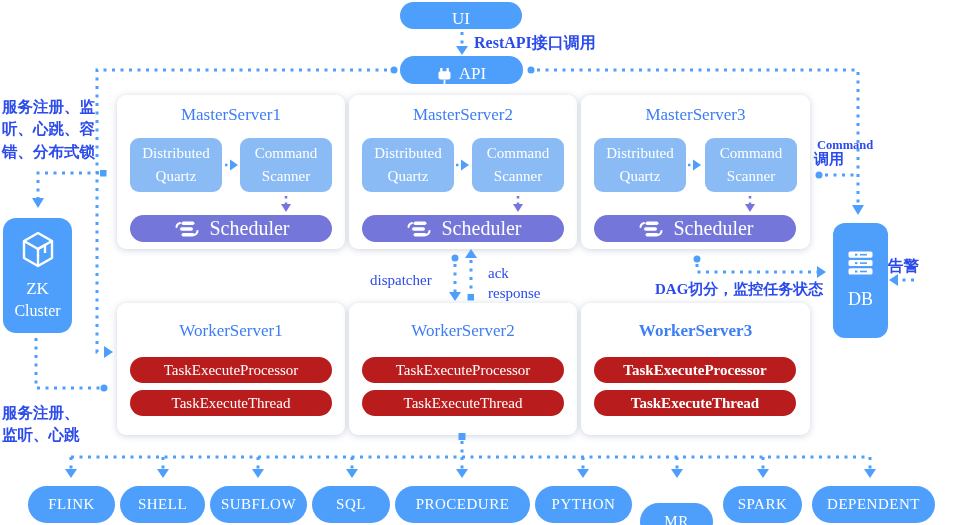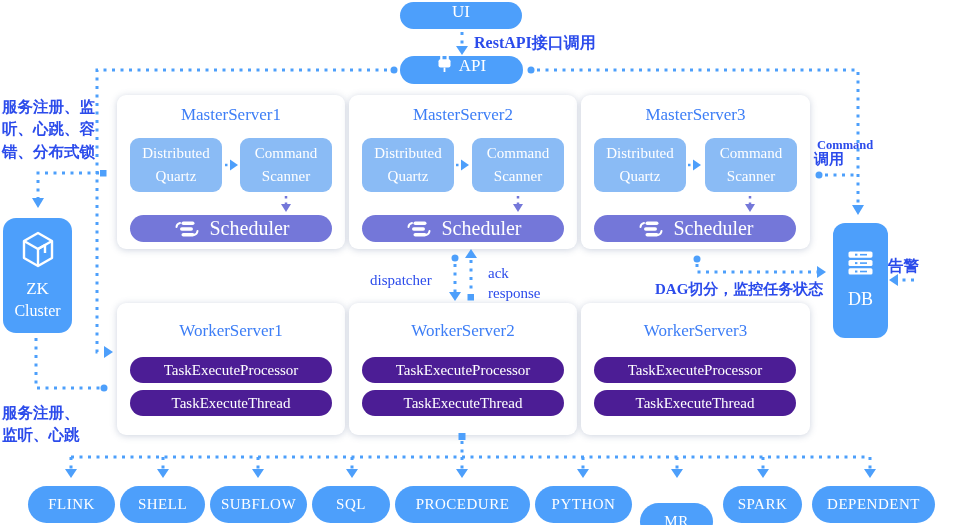--- a/index.html
+++ b/index.html
@@ -2,21 +2,21 @@
 <html><head>
 <meta charset="utf-8">
 <style>
   html,body{margin:0;padding:0;background:#fff;}
   #canvas{
     position:relative;width:973px;height:525px;background:#ffffff;overflow:hidden;
     font-family:"Liberation Serif","DejaVu Serif",serif;
   }
   
   .pill{
-    position:absolute;background:#4D9FFB;color:#fff;display:flex;align-items:flex-start;justify-content:center;
+    position:absolute;background:#4D9FFB;color:#fff;display:flex;align-items:flex-end;justify-content:center;
     border-radius:16px;font-size:17px;gap:7px;
   }
   .task-pill{
     position:absolute;top:486px;height:37px;background:#4D9FFB;color:#fff;display:flex;align-items:center;justify-content:center;
     border-radius:19px;font-size:15px;letter-spacing:.5px;
   }
   .bignode{
     position:absolute;background:#4D9FFB;color:#fff;display:flex;flex-direction:column;align-items:center;
     border-radius:13px;font-size:17px;
   }
@@ -29,21 +29,21 @@
   .subbox{
     position:absolute;background:#8ABBF5;color:#fff;border-radius:9px;
     display:flex;align-items:center;justify-content:center;text-align:center;
     font-size:15px;line-height:1.55;padding:0 22px;box-sizing:border-box;
   }
   .sched{
     position:absolute;left:13px;top:120px;width:202px;height:27px;background:#7477D9;color:#fff;
     border-radius:14px;display:flex;align-items:center;justify-content:center;gap:9px;font-size:20px;
   }
   .wpill{
-    position:absolute;left:13px;width:202px;height:26px;background:#4c1d95;color:#fff;border-radius:13px;
+    position:absolute;left:13px;width:202px;height:26px;background:#b91c1c;color:#fff;border-radius:13px;
     display:flex;align-items:center;justify-content:center;font-size:15px;
   }
   
   .lbl{position:absolute;color:#2B4BEB;font-weight:bold;white-space:pre-line;}
   .lbl-n{position:absolute;color:#2B4BEB;white-space:pre-line;}
   svg.wires{position:absolute;left:0;top:0;pointer-events:none;z-index:6;}
   .dash-b{stroke:#4D9FFB;stroke-width:3;fill:none;stroke-dasharray:3 5.5;}
   .dash-s{stroke:#4D9FFB;stroke-width:2.5;fill:none;stroke-dasharray:2.5 4;}
   .dash-p{stroke:#7477D9;stroke-width:2.5;fill:none;stroke-dasharray:2.5 4;}
   .fb{fill:#4D9FFB;}
@@ -160,21 +160,21 @@
   <div class="card" style="left:117px;top:303px;width:228px;height:132px;">
     <div class="card-title" style="top:18px;">WorkerServer1</div>
     <div class="wpill" style="top:54px;">TaskExecuteProcessor</div>
     <div class="wpill" style="top:87px;">TaskExecuteThread</div>
   </div>
   <div class="card" style="left:349px;top:303px;width:228px;height:132px;">
     <div class="card-title" style="top:18px;">WorkerServer2</div>
     <div class="wpill" style="top:54px;">TaskExecuteProcessor</div>
     <div class="wpill" style="top:87px;">TaskExecuteThread</div>
   </div>
-  <div class="card" style="left:581px;top:303px;width:229px;height:132px;">
+  <div class="card" style="left:581px;top:303px;width:229px;height:132px;font-weight:bold;">
     <div class="card-title" style="top:18px;">WorkerServer3</div>
     <div class="wpill" style="top:54px;">TaskExecuteProcessor</div>
     <div class="wpill" style="top:87px;">TaskExecuteThread</div>
   </div>
 
   <div class="bignode" style="left:833px;top:223px;width:55px;height:115px;border-radius:12px;">
     <span style="margin-top:28px;">
       <svg width="25" height="24" viewBox="0 0 25 24">
         <g fill="#fff">
           <rect x="0.5" y="0.5" width="24" height="6.2" rx="1.6"></rect>

